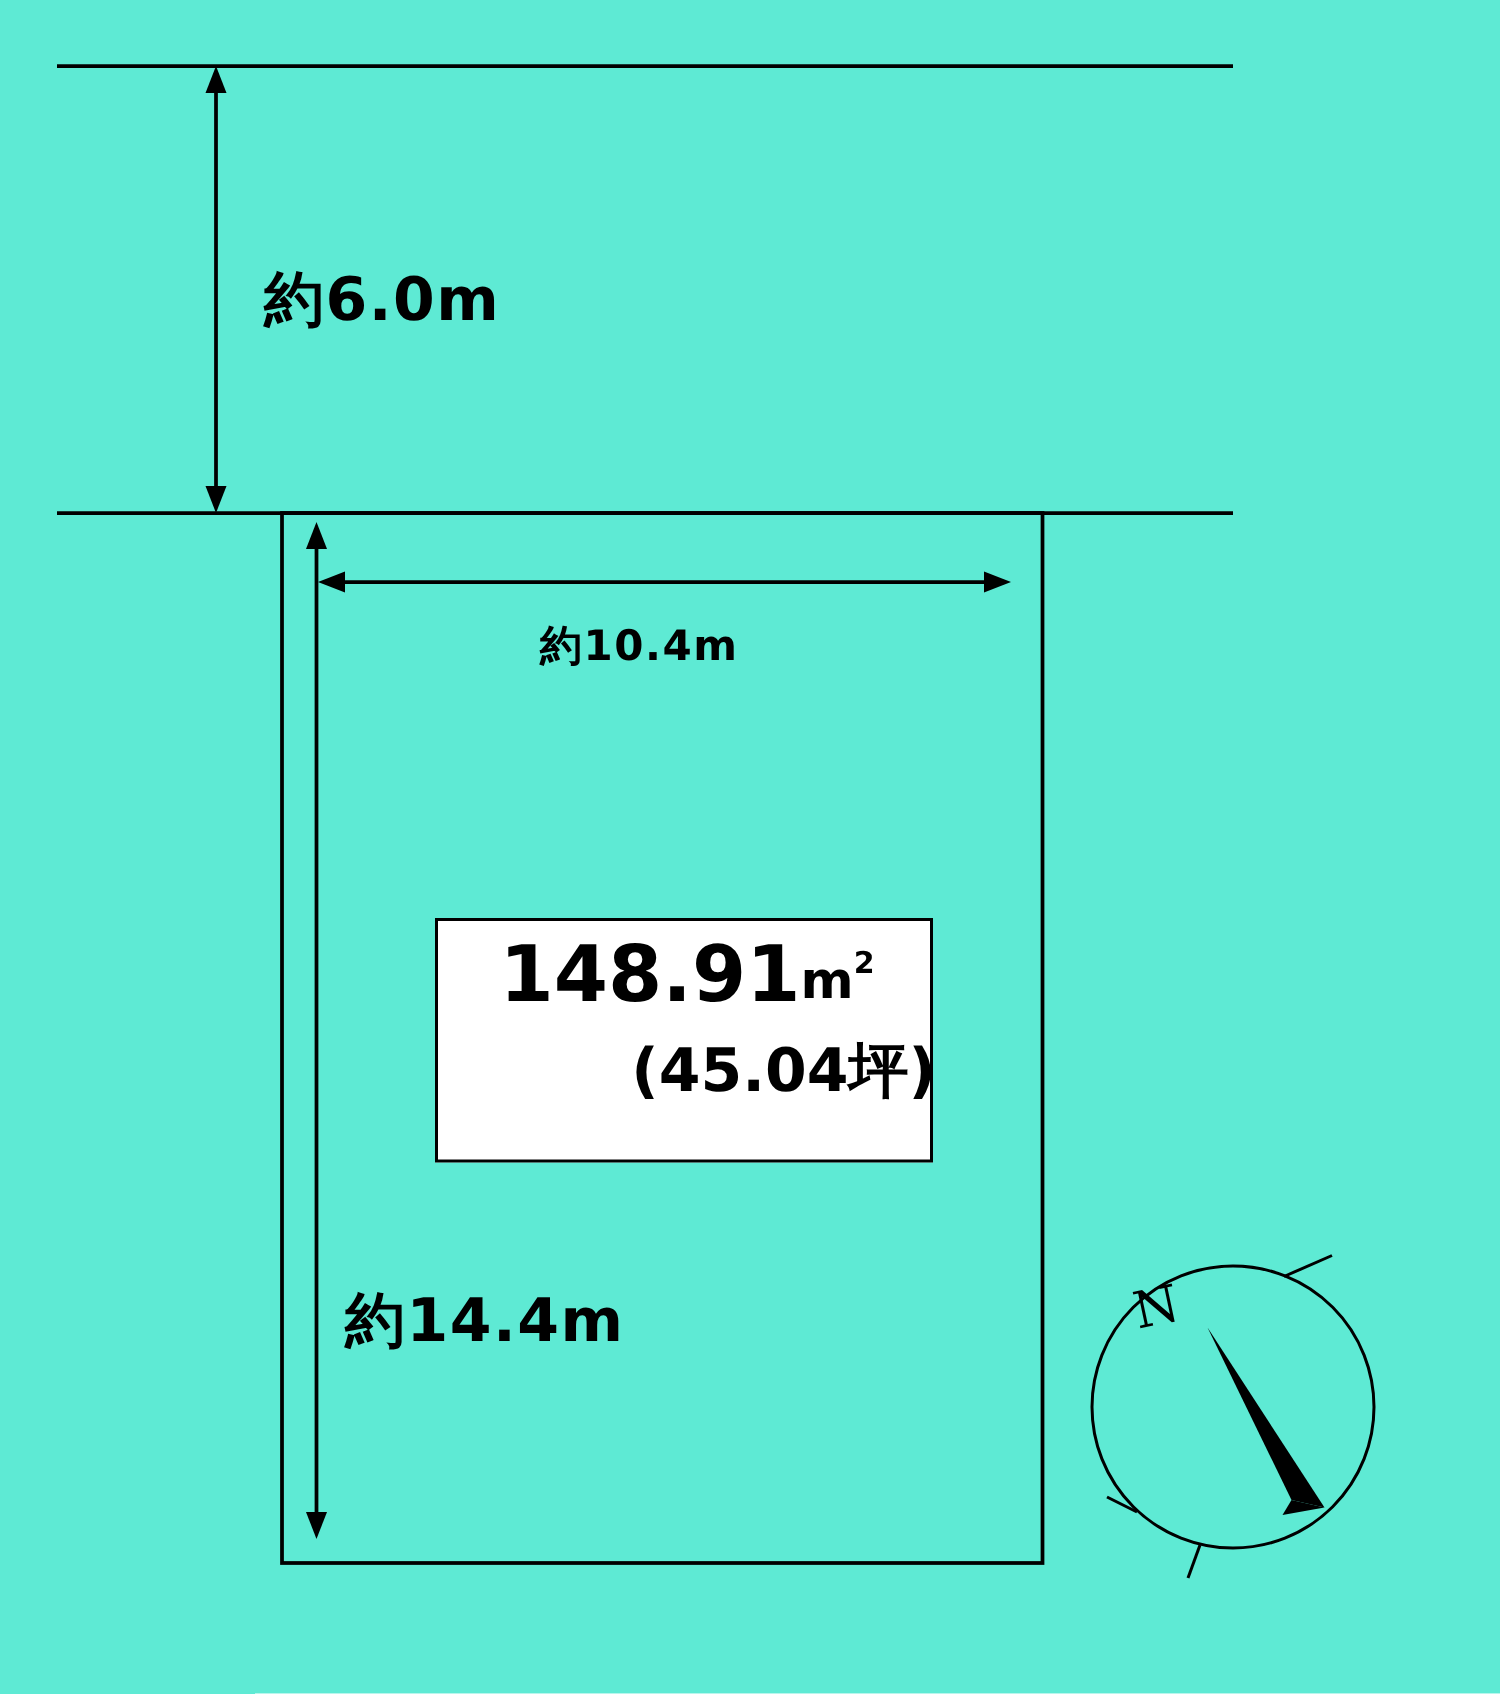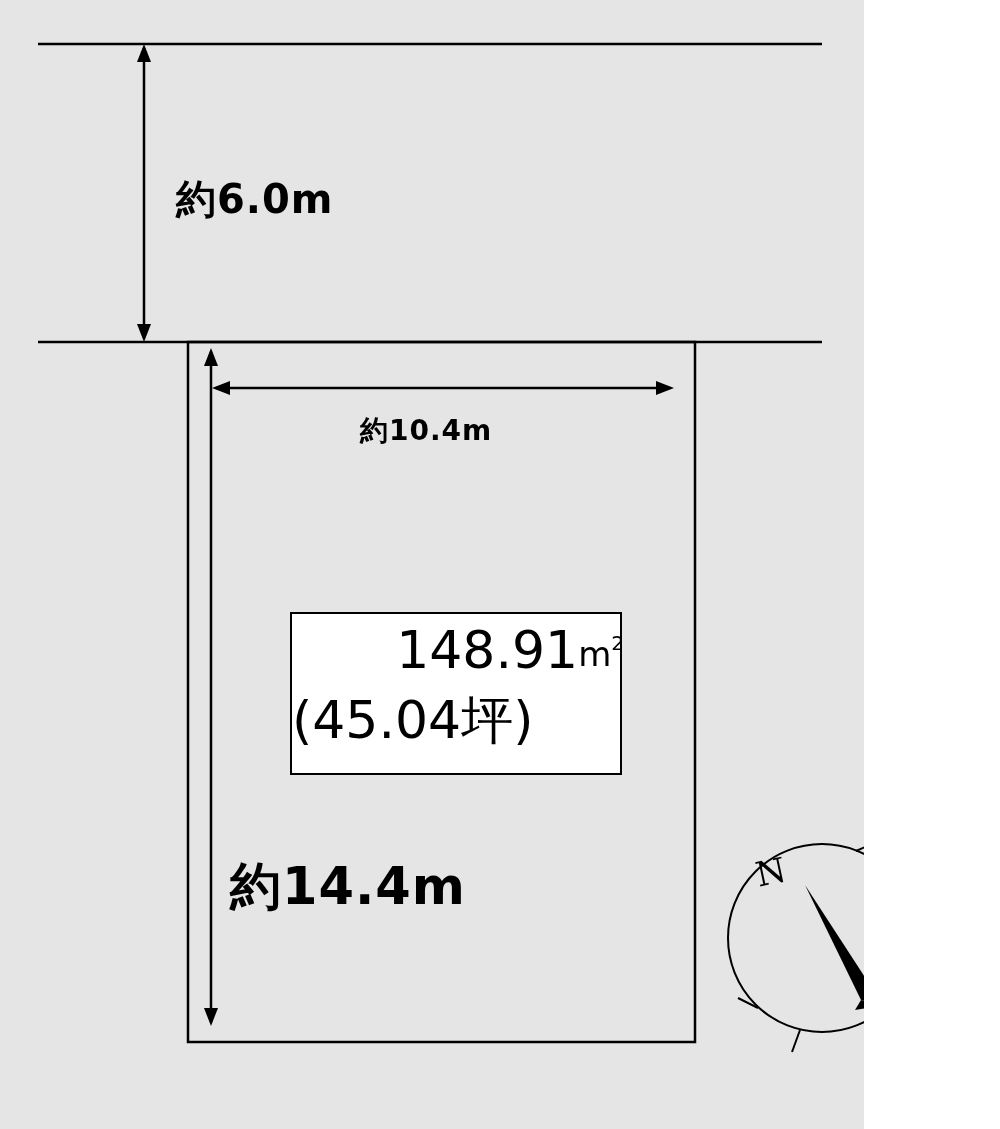--- a/index.html
+++ b/index.html
@@ -5,23 +5,23 @@
   html, body {
     margin: 0;
     padding: 0;
     background: #ffffff;
   }
   body {
     font-family: "DejaVu Sans", sans-serif;
   }
   #plot-diagram {
     position: relative;
-    width: 864px;
+    width: 1000px;
     height: 1129px;
-    background: #e5e5e5;
+    background: #5eead4;
     overflow: hidden;
   }
   #plot-diagram svg {
     position: absolute;
     left: 0;
     top: 0;
   }
   .lbl {
     position: absolute;
     color: #000000;
@@ -37,61 +37,61 @@
   }
   #label-width {
     left: 360px;
     top: 412px;
     font-size: 28px;
     letter-spacing: 1px;
   }
   #label-depth {
     left: 230px;
     top: 853px;
-    font-size: 51px;
+    font-size: 40px;
     letter-spacing: 1px;
   }
   #area-box {
     position: absolute;
     left: 290px;
     top: 612px;
     width: 332px;
     height: 163px;
     border: 2px solid #000000;
     background: #ffffff;
     box-sizing: border-box;
   }
   #area-sqm {
     position: absolute;
     left: 0;
     top: 6px;
     width: 332px;
-    text-align: right;
+    text-align: center;
     font-size: 52px;
-    font-weight: normal;
+    font-weight: bold;
     letter-spacing: 0px;
     color: #000;
   }
   #area-sqm .unit {
     font-size: 34px;
     position: relative;
     top: -2px;
   }
   #area-sqm .sup {
     font-size: 20px;
     vertical-align: super;
   }
   #area-tsubo {
     position: absolute;
     left: 0;
     top: 72px;
     width: 332px;
-    text-align: left;
-    font-size: 52px;
-    font-weight: normal;
+    text-align: right;
+    font-size: 40px;
+    font-weight: bold;
     color: #000;
   }
   #compass-letter {
     position: absolute;
     left: 756px;
     top: 852px;
     font-size: 34px;
     font-weight: normal;
     font-family: "DejaVu Serif", serif;
     color: #000;

